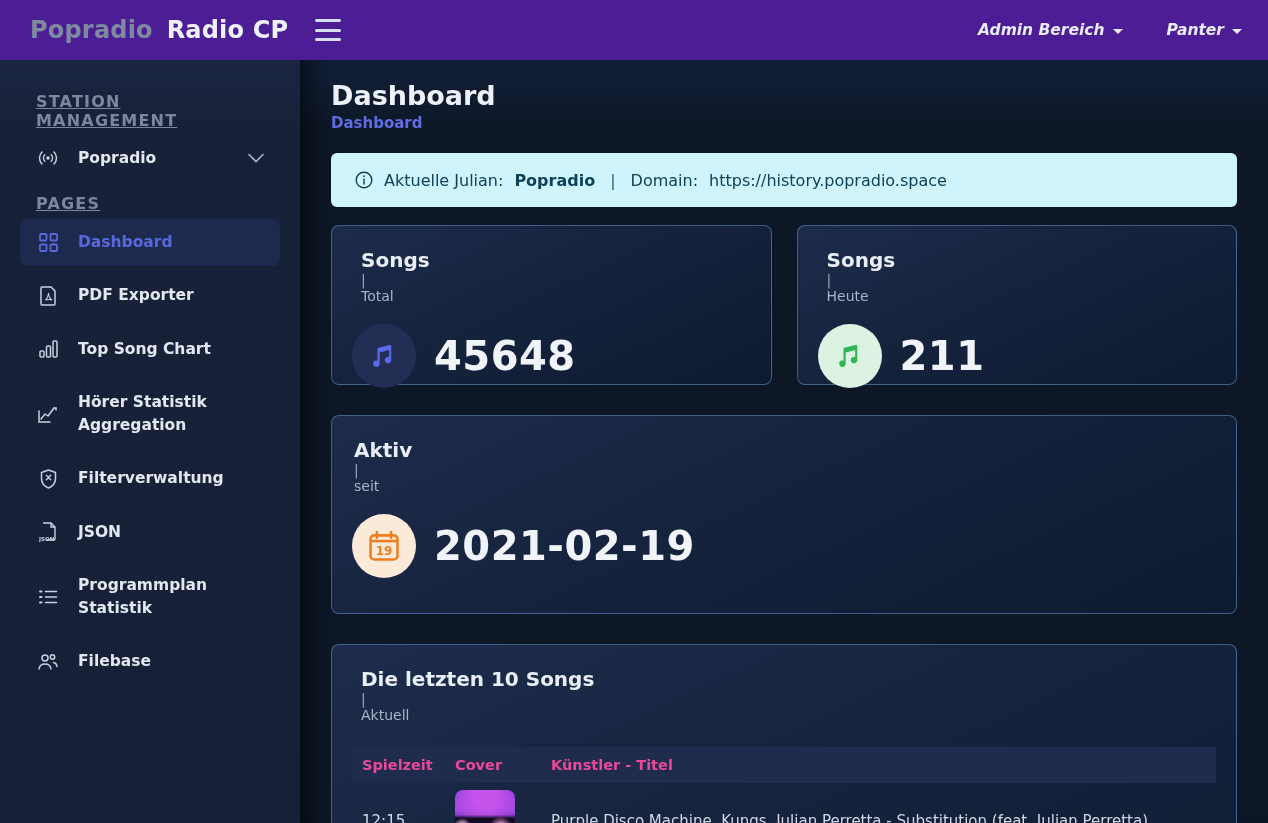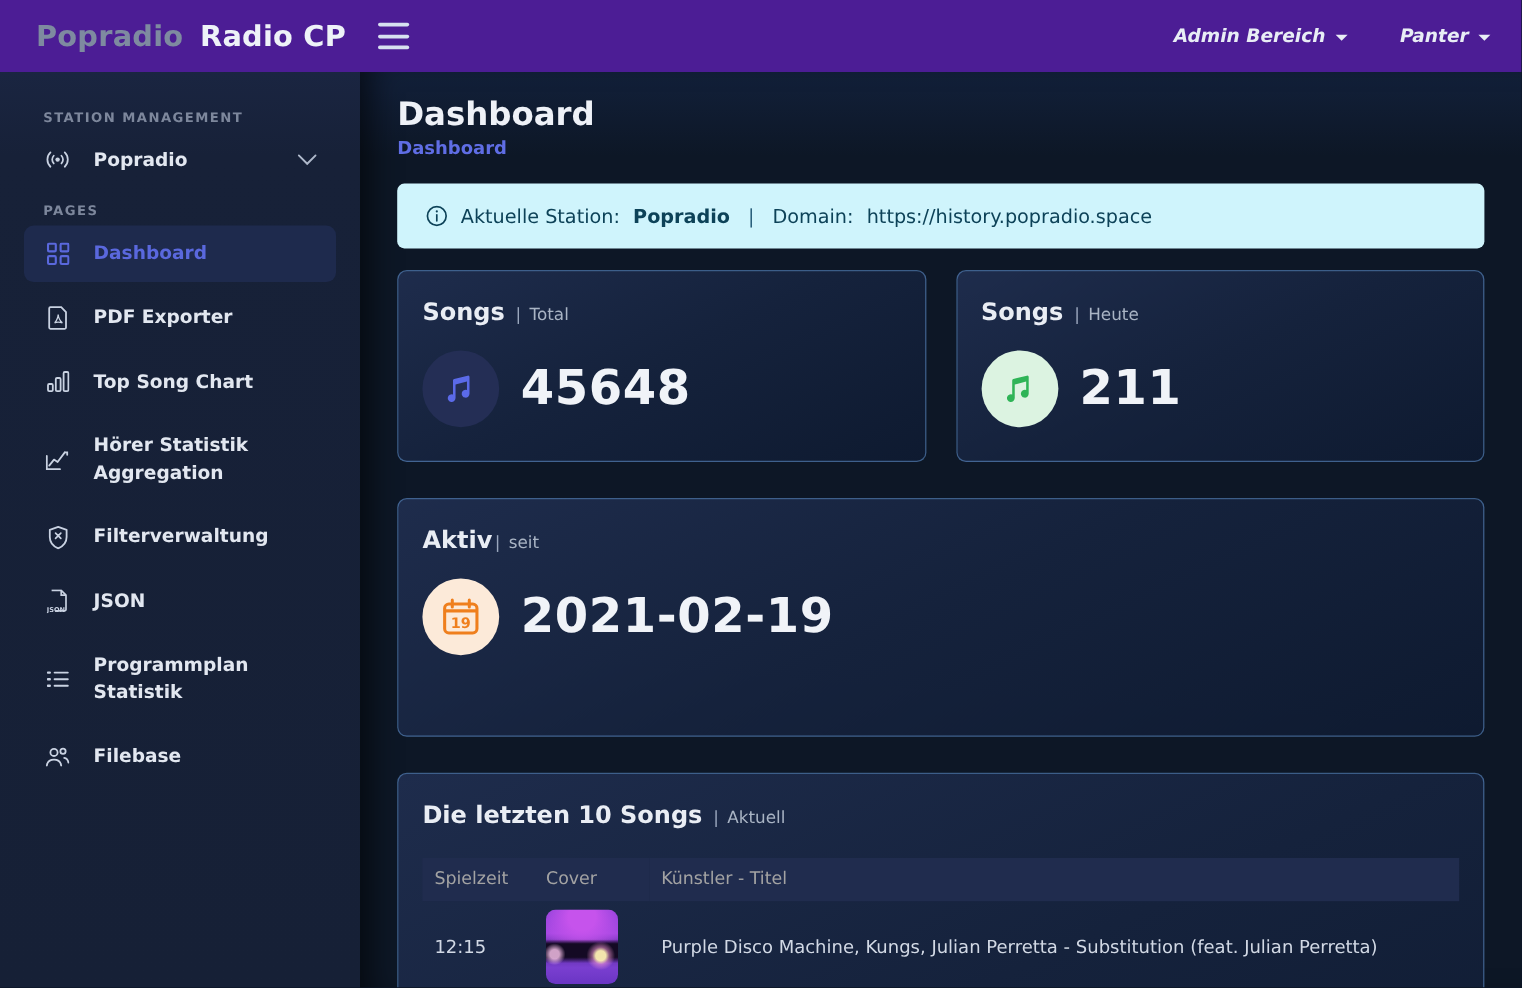--- a/index.html
+++ b/index.html
@@ -18,21 +18,21 @@
   .nav-drop { display:flex; align-items:center; gap:8px; color:#e8edf5; font-weight:700; font-size:15.5px; cursor:pointer; }
   .caret { width:0; height:0; border-left:5px solid transparent; border-right:5px solid transparent; border-top:5px solid #e8edf5; margin-top:2px; }
 
   
   .shell { display:flex; height:763px; }
   .sidebar { width:300px; background:linear-gradient(180deg,#1a2541 0,#172138 70px,#162036 100%); padding:18px 20px; flex-shrink:0; }
   .main { flex:1; background:linear-gradient(180deg,#12203a 0,#0d1726 70px);
     box-shadow:inset 22px 0 26px -14px rgba(0,0,0,.6); padding:0 31px; overflow:hidden; }
 
   
-  .side-section { color:#7d879c; font-size:11px; font-weight:700; letter-spacing:1.2px; text-transform:uppercase; margin:14px 16px 6px; }
+  .side-section { color:#7d879c; font-size:16px; font-weight:700; letter-spacing:1.2px; text-transform:uppercase; margin:14px 16px 6px;text-decoration:underline; }
   .side-row { display:flex; align-items:center; gap:18px; padding:13px 16px; color:#e2e7f0; font-weight:700; font-size:15.5px; cursor:pointer; border-radius:8px; }
   .side-row .icon { width:24px; display:flex; justify-content:center; color:#c9d2e2; flex-shrink:0; }
   .side-row .chev { margin-left:auto; color:#aeb8ca; }
   .nav-list { list-style:none; margin-top:4px; }
   .nav-item { display:flex; align-items:center; gap:18px; padding:12px 16px; margin-bottom:6px; border-radius:8px;
     color:#e2e7f0; font-weight:700; font-size:15.5px; cursor:pointer; line-height:1.5; }
   .nav-item .icon { width:24px; display:flex; justify-content:center; color:#c9d2e2; flex-shrink:0; }
   .nav-item.active { background:#1e2a4d; color:#5a68dd; }
   .nav-item.active .icon { color:#5a68dd; }
 
@@ -43,38 +43,38 @@
   .alert-info { margin-top:21px; height:54px; background:#cff4fc; border-radius:6px;
     display:flex; align-items:center; gap:11px; padding:0 24px; color:#0d4258; font-size:16px; }
   .alert-info b { font-weight:800; }
   .alert-info .sep { margin:0 4px; color:#2b607c; }
 
   
   .card { background:linear-gradient(155deg,#1e2c4c 0%,#15223c 48%,#0e1a30 100%);
     border:1px solid rgba(96,148,205,.55); border-radius:8px; padding:22px 20px; }
   .cards-row { display:flex; gap:25px; margin-top:18px; }
   .cards-row .card { flex:1; height:160px; }
-  .card-head { display:flex; align-items:baseline; color:#e9edf4; }
+  .card-head { display:flex; align-items:baseline; color:#e9edf4;flex-direction:column; }
   .card-head .t { font-size:20px; font-weight:600; }
   .card-head .pipe { color:#9aa7bd; font-size:14px; margin:0 7px 0 9px; }
   .card-head .pipe.tight { margin-left:2px; }
   .card-head .s { color:#a9b4c4; font-size:14px; }
   .card-body { display:flex; align-items:center; margin-top:20px; }
   .stat-circle { width:64px; height:64px; border-radius:50%; display:flex; align-items:center; justify-content:center; flex-shrink:0; }
   .c-indigo { background:#242e55; color:#5b6ae8; }
   .c-green  { background:#dcf3e1; color:#2fb457; }
   .c-orange { background:#fcead9; color:#ef7f1d; }
   .stat-value { margin-left:18px; color:#f0f3f8; font-size:40px; font-weight:800; letter-spacing:.5px; }
 
   .wide-card { margin-top:30px; height:199px; }
   .table-card { margin-top:30px; height:420px; }
 
   
   table { width:100%; border-collapse:collapse; margin-top:24px; }
-  thead th { background:#202c4e; color:#a3a3a3; font-size:14.5px; font-weight:400; text-align:left;
+  thead th { background:#202c4e; color:#ec4899; font-size:14.5px; font-weight:700; text-align:left;
     height:36px; padding:0 10px; }
   th.col-time { width:93px; } th.col-cover { width:96px; }
   tbody td { padding:7px 10px; color:#d2d9e5; font-size:15px; vertical-align:middle; }
   .cover { width:60px; height:62px; border-radius:8px; }
   .cover-purple { background:
     radial-gradient(circle at 76% 62%, rgba(255,240,180,.95) 0 7%, rgba(255,160,220,.5) 12%, transparent 20%),
     radial-gradient(circle at 12% 60%, rgba(255,200,240,.8) 0 6%, transparent 14%),
     linear-gradient(180deg, rgba(0,0,0,0) 40%, #140a24 46% 64%, rgba(0,0,0,0) 72%),
     radial-gradient(circle at 50% 10%, #c653ec 0 18%, transparent 55%),
     linear-gradient(180deg,#8a3fd8 0%,#a447e2 32%,#5a2aa0 55%,#7a3fd0 78%,#6a35c4 100%); }
@@ -224,21 +224,21 @@
     <div class="breadcrumb">Dashboard</div>
 
     <div class="alert-info">
       <span>
         <svg width="18" height="18" viewBox="0 0 18 18" fill="none" stroke="#0d4258" stroke-width="1.4">
           <circle cx="9" cy="9" r="7.8"></circle>
           <path d="M9 8v5" stroke-linecap="round"></path>
           <circle cx="9" cy="5.2" r="0.9" fill="#0d4258" stroke="none"></circle>
         </svg>
       </span>
-      <span>Aktuelle Station:</span>
+      <span>Aktuelle Julian:</span>
       <b>Popradio</b>
       <span class="sep">|</span>
       <span>Domain:</span>
       <span>https://history.popradio.space</span>
     </div>
 
     <div class="cards-row">
       <div class="card">
         <div class="card-head">
           <span class="t">Songs</span>

